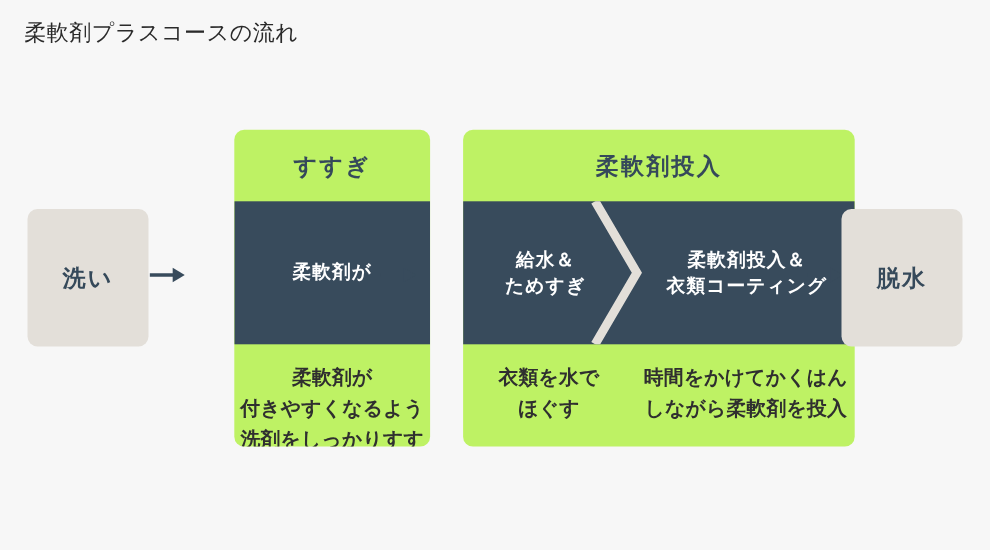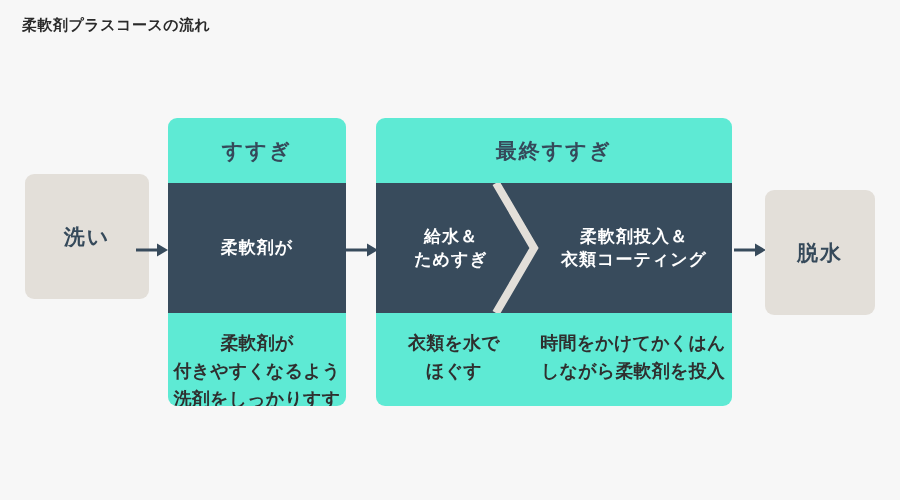--- a/index.html
+++ b/index.html
@@ -19,51 +19,52 @@
     position: relative;
     width: 900px;
     height: 500px;
   }
 
   
   .title {
     position: absolute;
     left: 22px;
     top: 16px;
-    font-size: 15px;
-    font-weight: 700;
+    font-size: 20px;
+    font-weight: 400;
     letter-spacing: 0.5px;
     color: #2a2a2a;
     white-space: nowrap;
   }
 
   
   .endbox {
     position: absolute;
     background: #e3dfd9;
     border-radius: 9px;
     display: flex;
     align-items: center;
     justify-content: center;
   }
   .endbox .endbox-label {
     font-size: 21px;
     font-weight: 700;
     color: #35495a;
     letter-spacing: 2px;
   }
-  #box-wash   { left: 25px;  top: 174px; width: 124px; height: 125px; }
+  #box-wash   { left: 25px;  top: 190px; width: 110px; height: 125px; }
   #box-spin   { left: 765px; top: 190px; width: 110px; height: 125px; }
 
   
   .panel {
     position: absolute;
-    background: #5eead4;
+    background: #bef264;
     border-radius: 9px;
     overflow: hidden;
+    margin-left: 45px;
   }
   #panel-rinse { left: 168px; top: 118px; width: 178px; height: 288px; }
   #panel-final { left: 376px; top: 118px; width: 356px; height: 288px; }
 
   .panel-header {
     position: absolute;
     top: 0;
     left: 0;
     right: 0;
     height: 65px;
@@ -195,21 +196,21 @@
 
   <div class="arrow" id="arrow-2">
     <svg width="32" height="24" viewBox="0 0 32 24">
       <line x1="0" y1="12" x2="26" y2="12" stroke="#384b5c" stroke-width="3"></line>
       <polygon points="32,12 21,5.5 21,18.5" fill="#384b5c"></polygon>
     </svg>
   </div>
 
   <div class="panel" id="panel-final">
     <div class="panel-header">
-      <span class="panel-header-label">最終すすぎ</span>
+      <span class="panel-header-label">柔軟剤投入</span>
     </div>
 
     <div class="panel-band">
       <div class="band-cell" id="band-cell-supply">
         <span class="band-label">給水＆
 ためすぎ</span>
       </div>
 
       <div class="chevron-divider">
         <svg width="65" height="130" viewBox="0 0 65 130" preserveAspectRatio="none">

